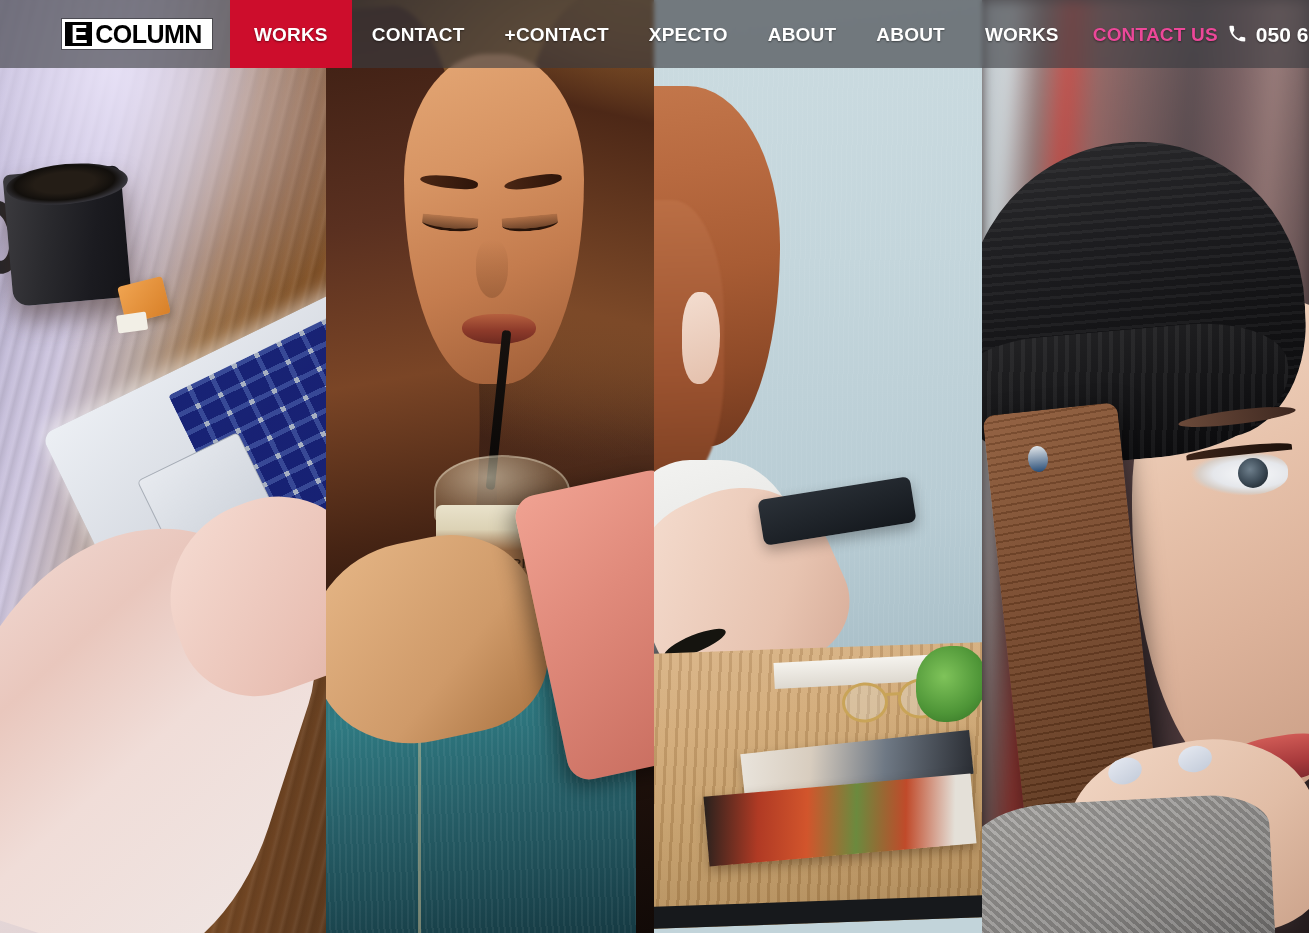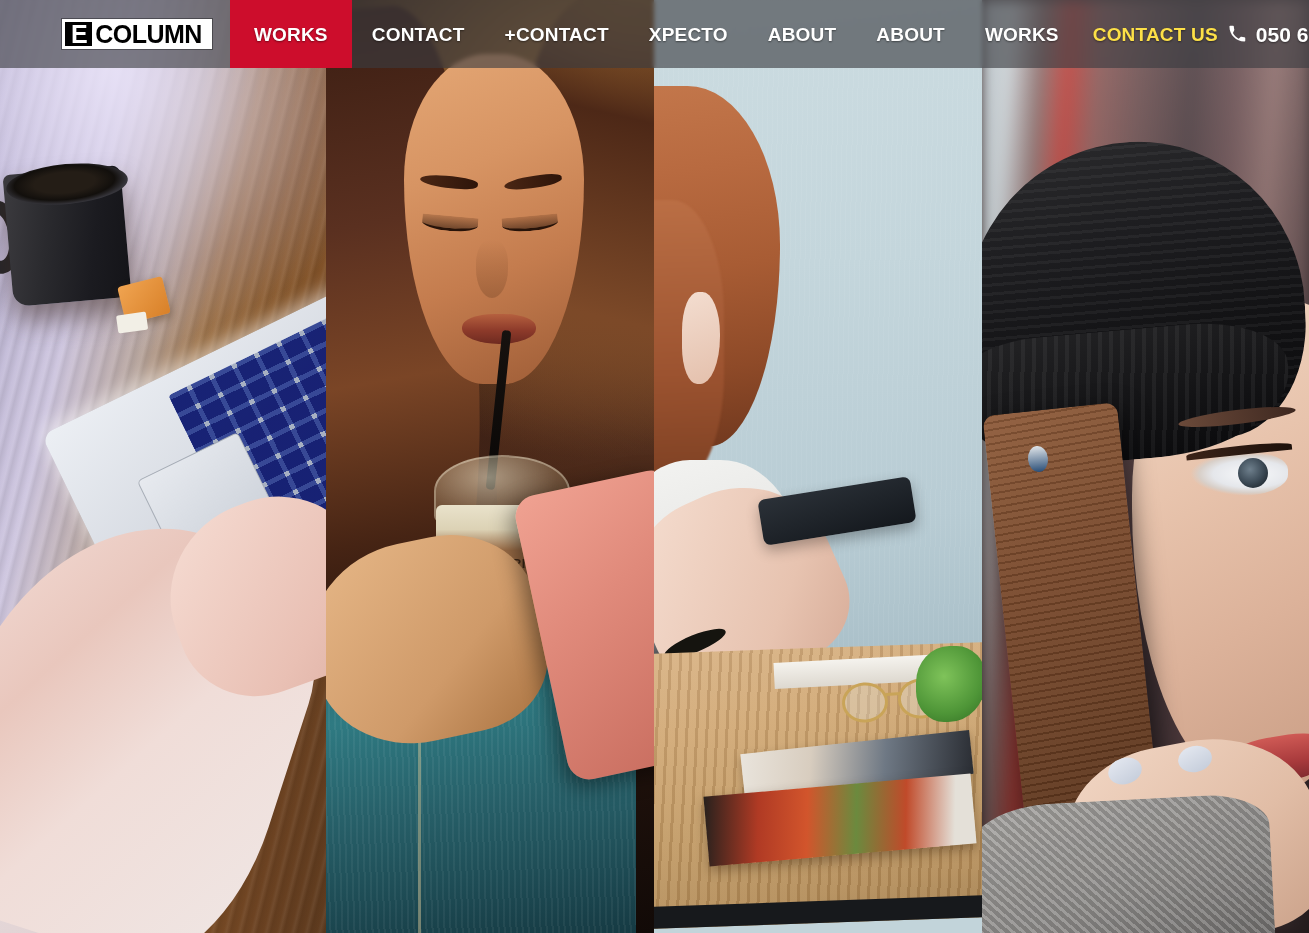--- a/index.html
+++ b/index.html
@@ -430,21 +430,21 @@
     text-shadow:0 1px 2px rgba(0,0,0,.45);
     white-space:nowrap;
   }
   .nav-item.active { background:#cd0d2c; padding:0 24px; }
 
   .contact {
     display:flex; align-items:center; gap:10px;
     padding:0 52px 0 14px; height:68px; cursor:pointer;
   }
   .contact-label {
-    color:#fde047; font:700 19px/1 "Liberation Sans", sans-serif;
+    color:#ec4899; font:700 19px/1 "Liberation Sans", sans-serif;
     letter-spacing:.2px; text-shadow:0 1px 2px rgba(0,0,0,.45);
     white-space:nowrap;
   }
   .phone-icon { width:18px; height:18px; display:block; flex:0 0 auto; }
   .phone-number {
     color:#fff; font:700 21px/1 "Liberation Sans", sans-serif;
     letter-spacing:0px; text-shadow:0 1px 2px rgba(0,0,0,.45);
     white-space:nowrap;
   }
 </style>

